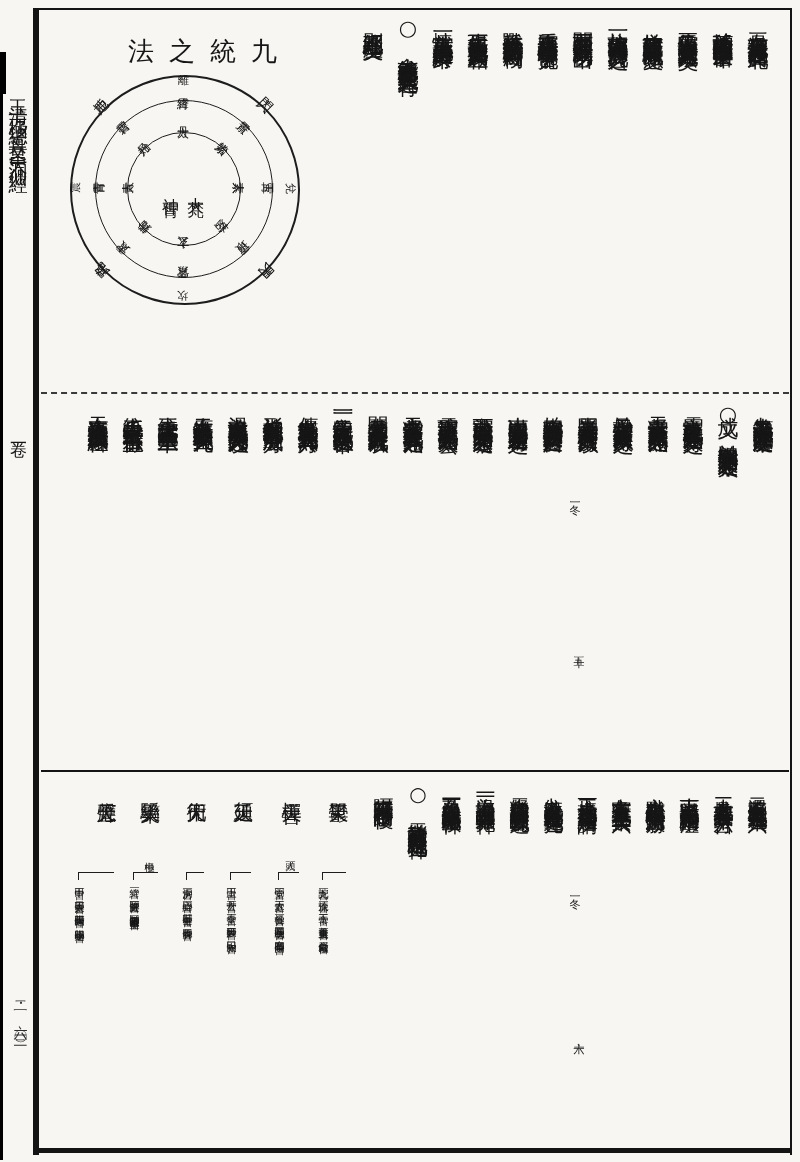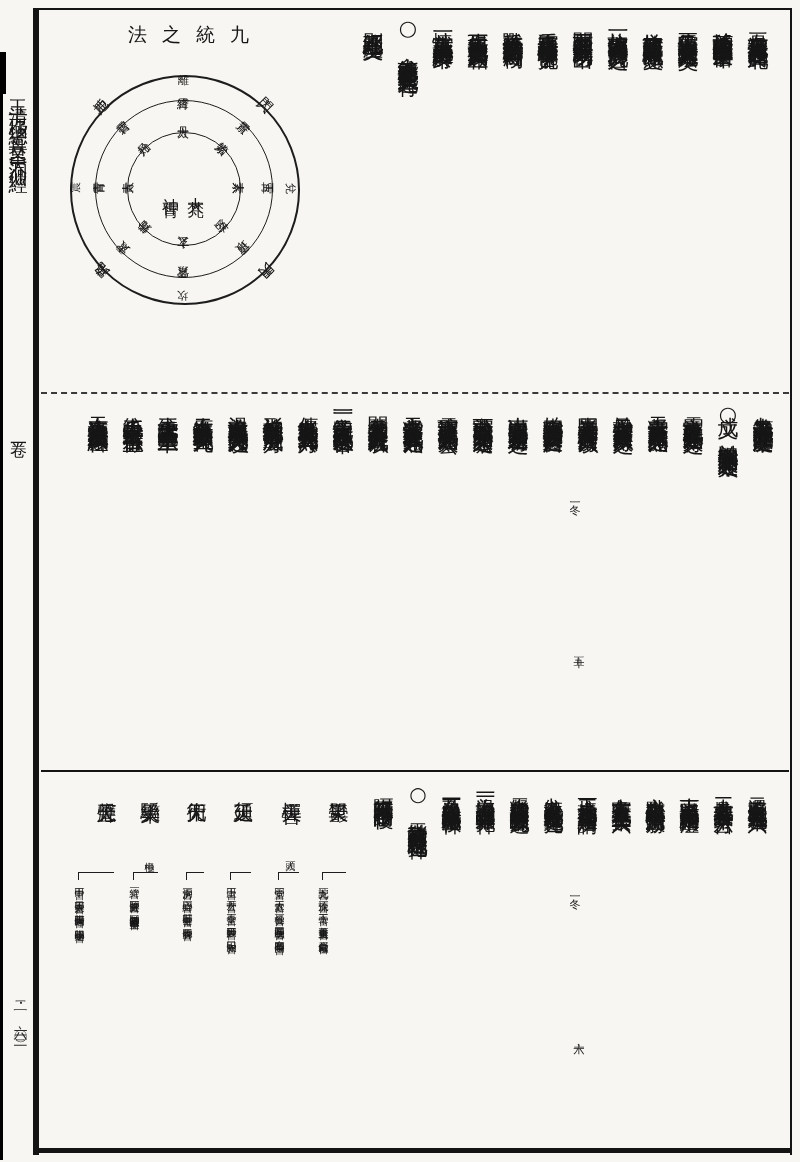--- a/index.html
+++ b/index.html
@@ -29,21 +29,21 @@
                  font-size:17px;letter-spacing:6px;}
   .margin-page{left:12px;top:990px;height:130px;writing-mode:vertical-rl;text-orientation:upright;
                font-size:14px;letter-spacing:5px;color:#2c2c2c;}
   
   .note{writing-mode:vertical-rl;text-orientation:upright;font-size:11px;line-height:12px;color:#222;}
   
   .circle{position:absolute;border:2px solid #1d1d1d;border-radius:50%;}
   .c-outer{left:70px;top:75px;width:226px;height:226px;border-width:2px;}
   .c-mid{left:95px;top:100px;width:176px;height:176px;border-width:1.5px;}
   .c-inner{left:127px;top:132px;width:112px;height:112px;border-width:1.5px;}
-  .diagram-title{left:128px;top:22px;width:180px;font-size:19px;letter-spacing:15px;white-space:nowrap;}
+  .diagram-title{left:128px;top:34px;width:180px;font-size:26px;letter-spacing:15px;white-space:nowrap;}
   .rl{position:absolute;writing-mode:vertical-rl;text-orientation:upright;font-size:12px;line-height:12px;
       transform:translate(-50%,-50%) rotate(var(--a,0deg));white-space:nowrap;}
   .rl.gate{font-size:14px;line-height:14px;}
   .rl.mark{font-size:11px;line-height:11px;}
   .diagram-center{left:183px;top:188px;transform:translate(-50%,-50%);writing-mode:vertical-rl;
                   text-orientation:upright;font-size:17px;line-height:25px;letter-spacing:4px;}
   
   .heaven-name{writing-mode:vertical-rl;text-orientation:upright;font-size:20px;line-height:22px;letter-spacing:1px;}
   .region-label{writing-mode:vertical-rl;text-orientation:upright;font-size:10px;line-height:11px;}
   .palace-col{writing-mode:vertical-rl;text-orientation:upright;font-size:10px;line-height:11px;letter-spacing:0.5px;}

